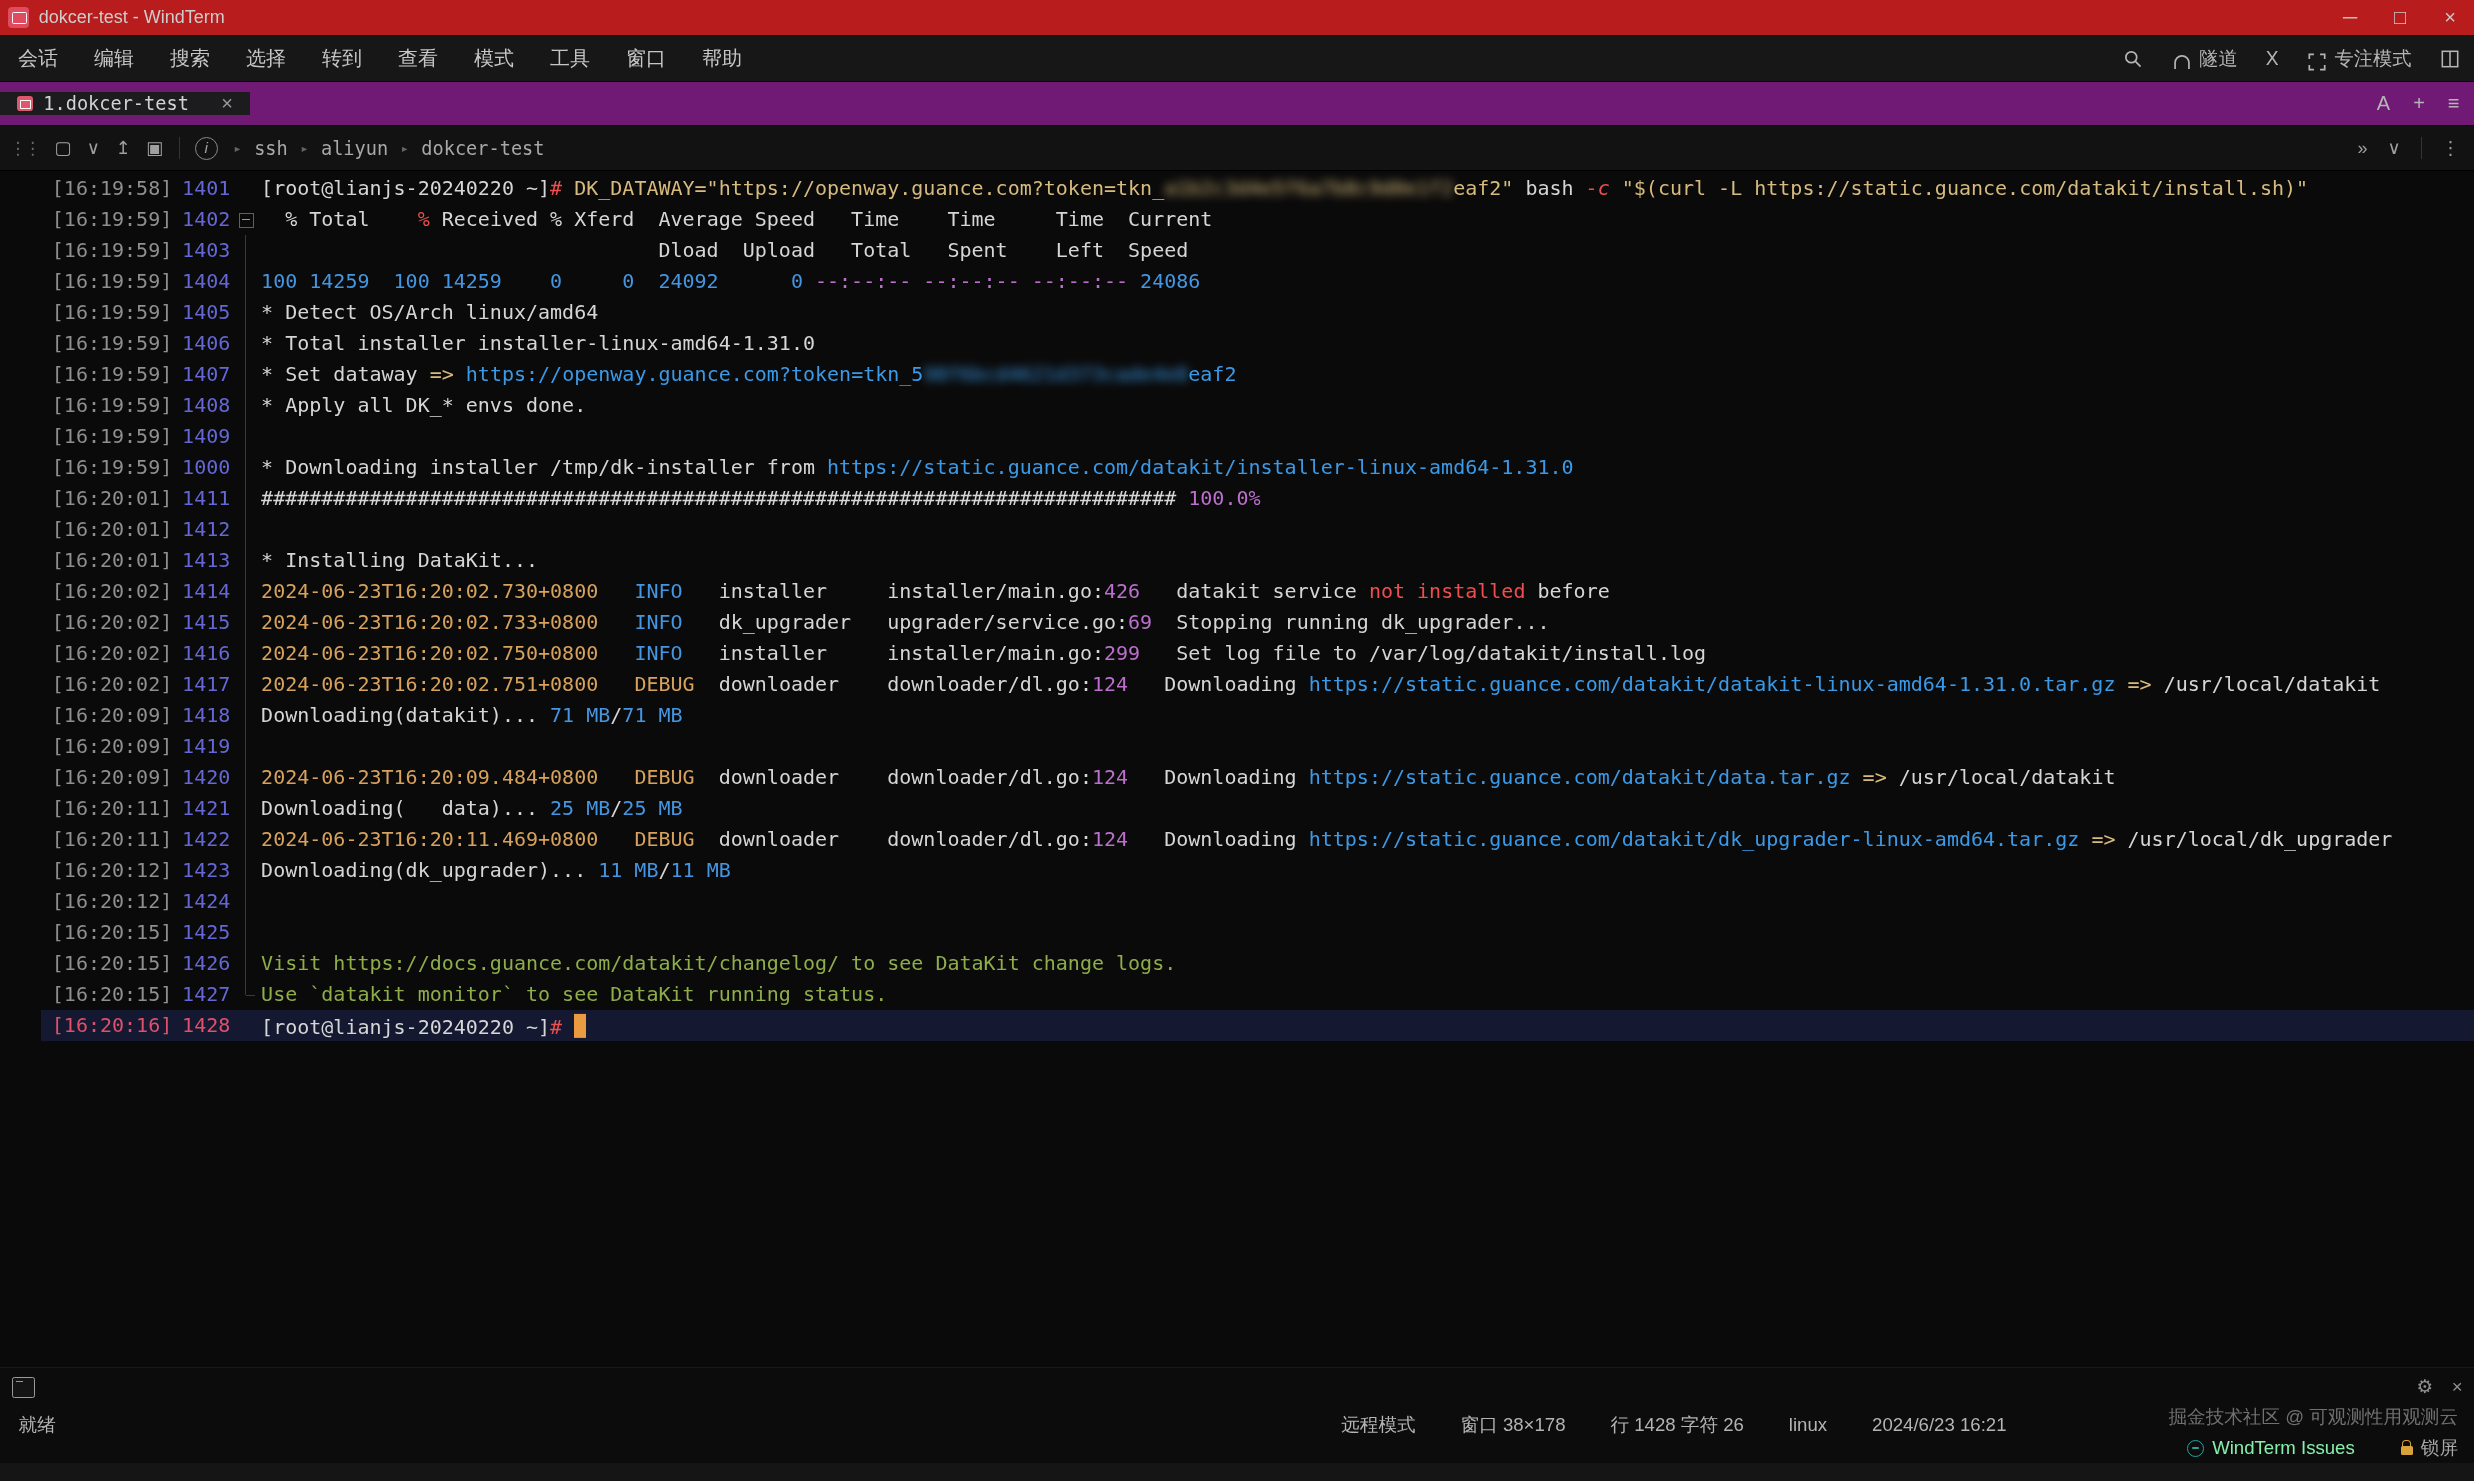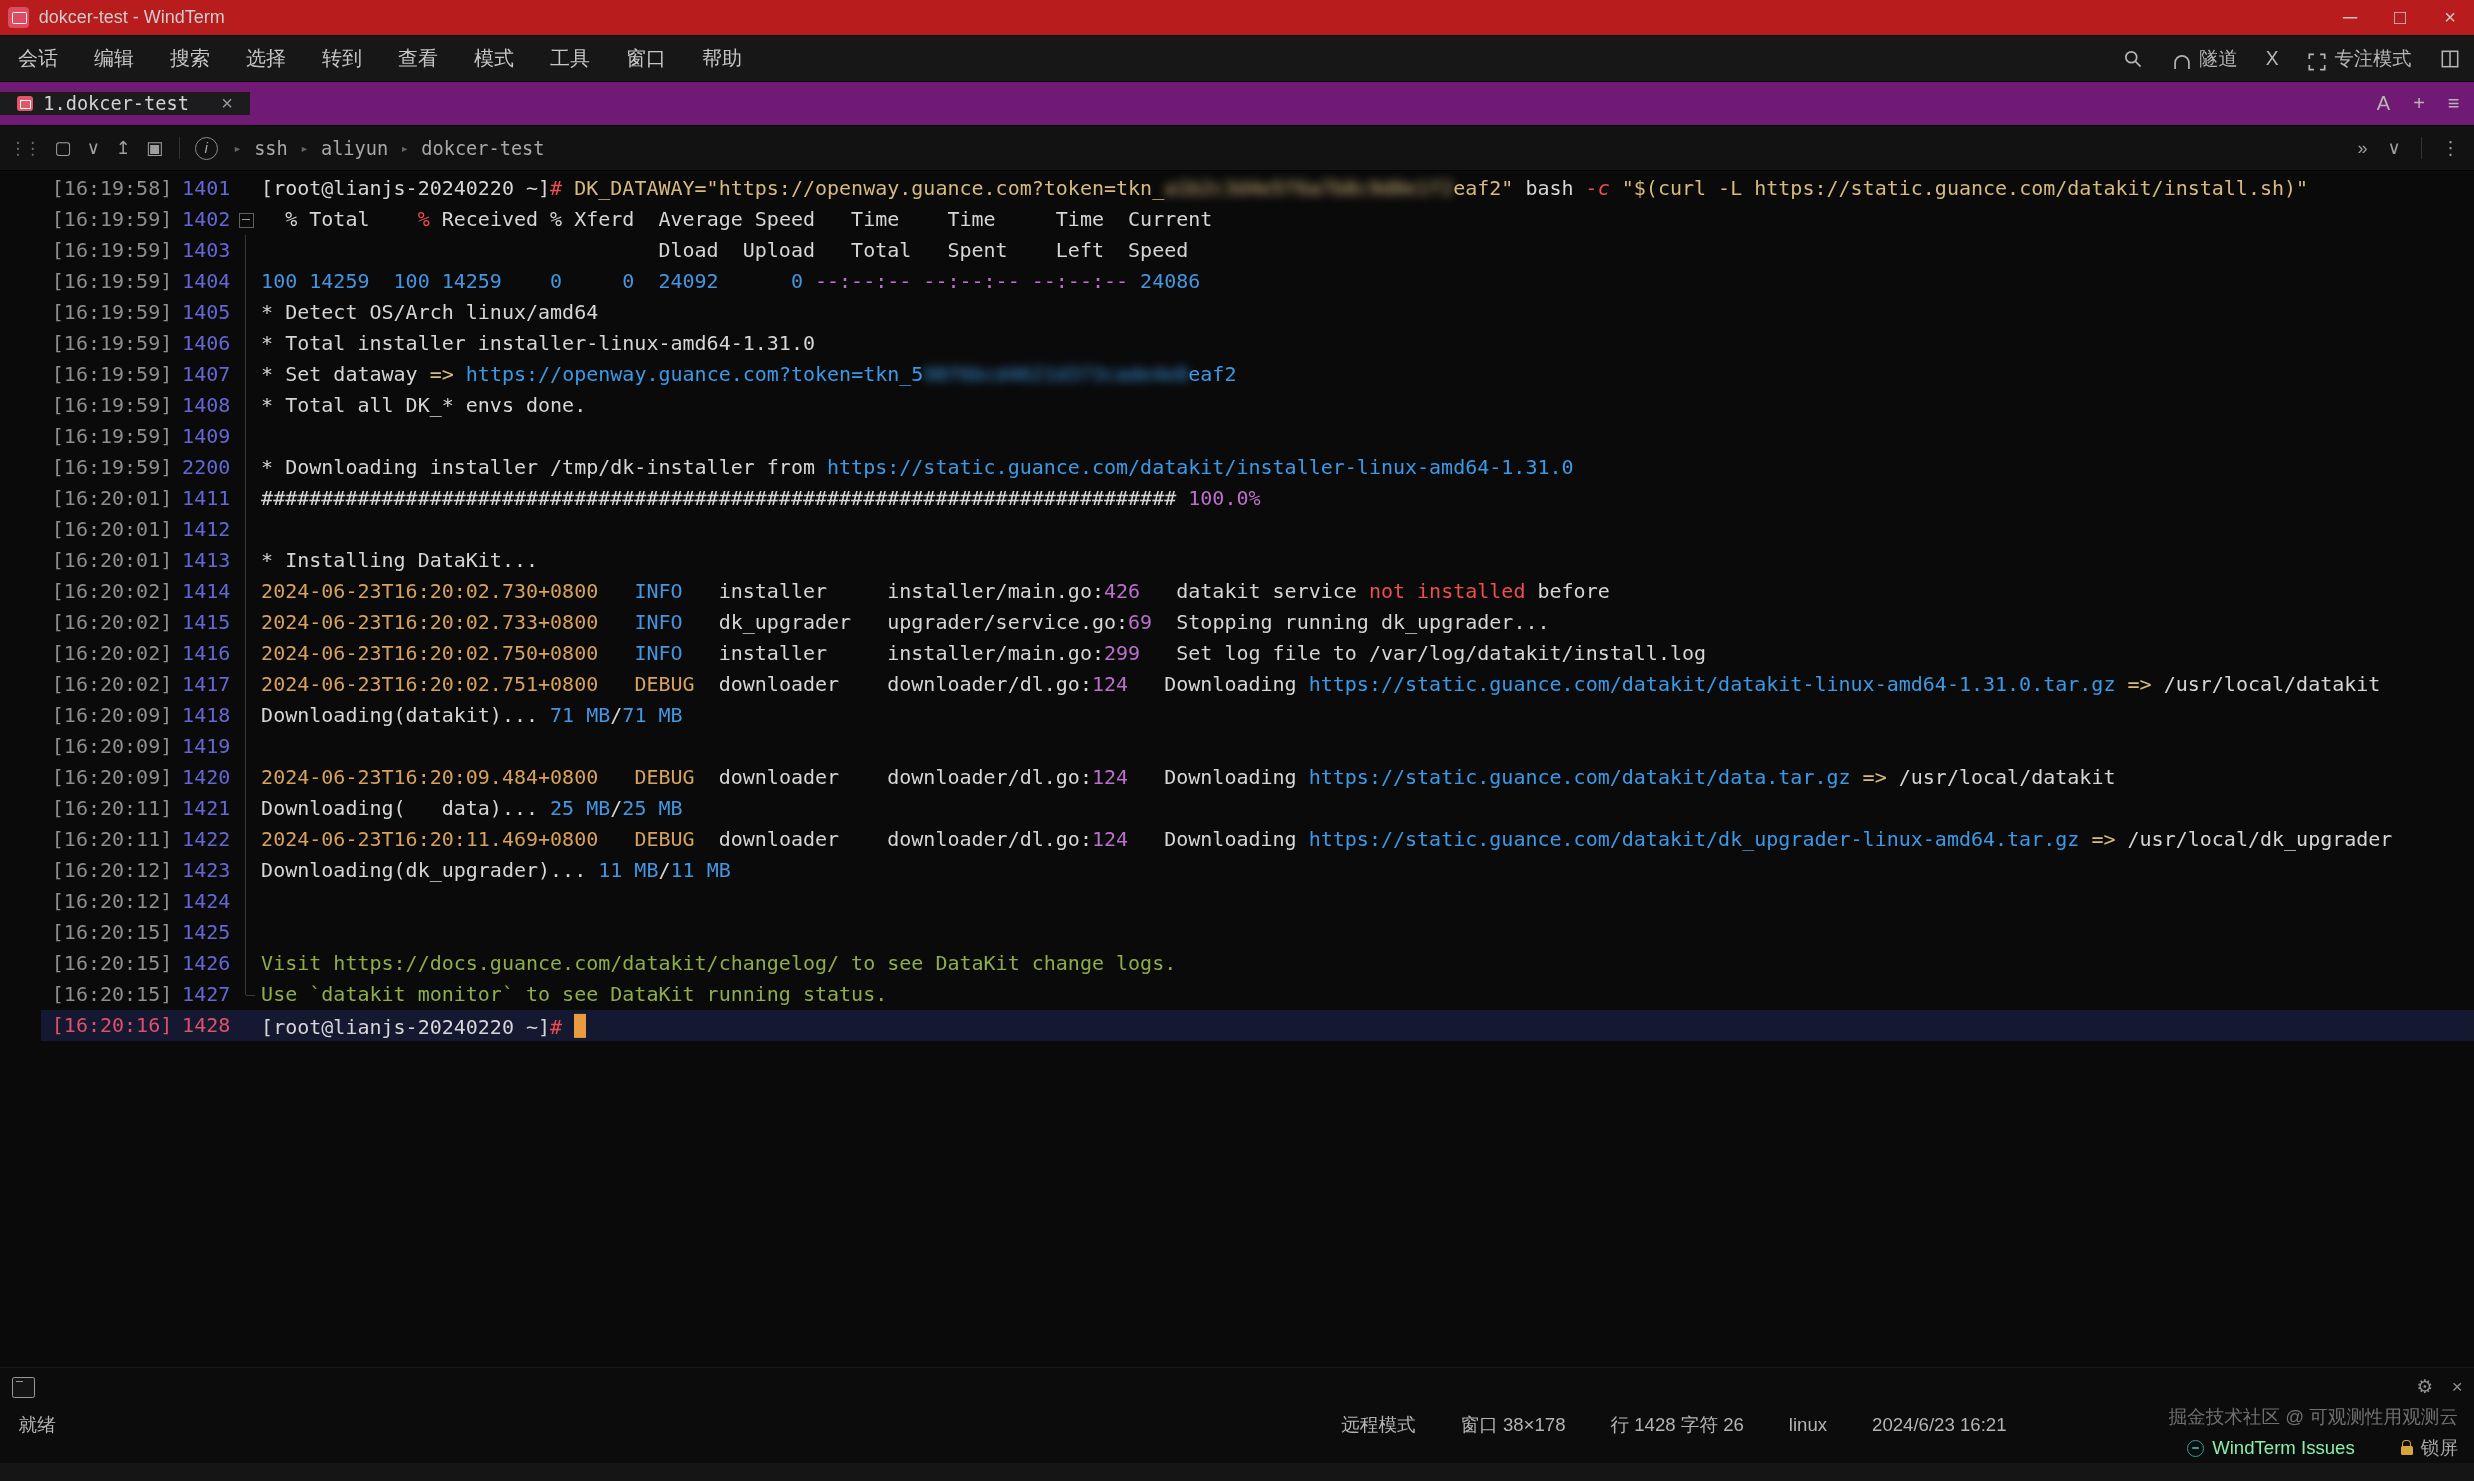--- a/index.html
+++ b/index.html
@@ -181,23 +181,23 @@
 
 <div class="terminal">
   <div>
       <div class="trow"><span class="ts">[16:19:58]</span><span class="num">1401</span><span class="fold"></span><span class="tcontent"><span class="w">[root@lianjs-20240220 ~]</span><span class="r">#</span><span class="w"> </span><span class="y">DK_DATAWAY="https://openway.guance.com?token=tkn_</span><span class="y bl">a1b2c3d4e5f6a7b8c9d0e1f2</span><span class="y">eaf2"</span><span class="w"> bash </span><span class="ri">-c</span><span class="w"> </span><span class="y">"$(curl -L https://static.guance.com/datakit/install.sh)"</span></span></div>
       <div class="trow"><span class="ts">[16:19:59]</span><span class="num">1402</span><span class="fold start"></span><span class="tcontent"><span class="w">  % Total    </span><span class="r">%</span><span class="w"> Received % Xferd  Average Speed   Time    Time     Time  Current</span></span></div>
       <div class="trow"><span class="ts">[16:19:59]</span><span class="num">1403</span><span class="fold mid"></span><span class="tcontent"><span class="w">                                 Dload  Upload   Total   Spent    Left  Speed</span></span></div>
       <div class="trow"><span class="ts">[16:19:59]</span><span class="num">1404</span><span class="fold mid"></span><span class="tcontent"><span class="b">100 14259  100 14259    0     0  24092      0 </span><span class="p">--:--:-- --:--:-- --:--:--</span><span class="b"> 24086</span></span></div>
       <div class="trow"><span class="ts">[16:19:59]</span><span class="num">1405</span><span class="fold mid"></span><span class="tcontent"><span class="w">* Detect OS/Arch linux/amd64</span></span></div>
       <div class="trow"><span class="ts">[16:19:59]</span><span class="num">1406</span><span class="fold mid"></span><span class="tcontent"><span class="w">* Total installer installer-linux-amd64-1.31.0</span></span></div>
       <div class="trow"><span class="ts">[16:19:59]</span><span class="num">1407</span><span class="fold mid"></span><span class="tcontent"><span class="w">* Set dataway </span><span class="y">=&gt;</span><span class="w"> </span><span class="u">https://openway.guance.com?token=tkn_5</span><span class="u bl">98f6bcd4621d373cade4e8</span><span class="u">eaf2</span></span></div>
-      <div class="trow"><span class="ts">[16:19:59]</span><span class="num">1408</span><span class="fold mid"></span><span class="tcontent"><span class="w">* Total all DK_* envs done.</span></span></div>
+      <div class="trow"><span class="ts">[16:19:59]</span><span class="num">1408</span><span class="fold mid"></span><span class="tcontent"><span class="w">* Apply all DK_* envs done.</span></span></div>
       <div class="trow"><span class="ts">[16:19:59]</span><span class="num">1409</span><span class="fold mid"></span><span class="tcontent"></span></div>
-      <div class="trow"><span class="ts">[16:19:59]</span><span class="num">2200</span><span class="fold mid"></span><span class="tcontent"><span class="w">* Downloading installer /tmp/dk-installer from </span><span class="u">https://static.guance.com/datakit/installer-linux-amd64-1.31.0</span></span></div>
+      <div class="trow"><span class="ts">[16:19:59]</span><span class="num">1000</span><span class="fold mid"></span><span class="tcontent"><span class="w">* Downloading installer /tmp/dk-installer from </span><span class="u">https://static.guance.com/datakit/installer-linux-amd64-1.31.0</span></span></div>
       <div class="trow"><span class="ts">[16:20:01]</span><span class="num">1411</span><span class="fold mid"></span><span class="tcontent"><span class="w">############################################################################ </span><span class="p">100.0%</span></span></div>
       <div class="trow"><span class="ts">[16:20:01]</span><span class="num">1412</span><span class="fold mid"></span><span class="tcontent"></span></div>
       <div class="trow"><span class="ts">[16:20:01]</span><span class="num">1413</span><span class="fold mid"></span><span class="tcontent"><span class="w">* Installing DataKit...</span></span></div>
       <div class="trow"><span class="ts">[16:20:02]</span><span class="num">1414</span><span class="fold mid"></span><span class="tcontent"><span class="o">2024-06-23T16:20:02.730+0800</span><span class="w">   </span><span class="b">INFO</span><span class="w">   installer     </span><span class="w">installer/main.go:</span><span class="p">426</span><span class="w">   datakit service </span><span class="r">not installed</span><span class="w"> before</span></span></div>
       <div class="trow"><span class="ts">[16:20:02]</span><span class="num">1415</span><span class="fold mid"></span><span class="tcontent"><span class="o">2024-06-23T16:20:02.733+0800</span><span class="w">   </span><span class="b">INFO</span><span class="w">   dk_upgrader   </span><span class="w">upgrader/service.go:</span><span class="p">69</span><span class="w">  Stopping running dk_upgrader...</span></span></div>
       <div class="trow"><span class="ts">[16:20:02]</span><span class="num">1416</span><span class="fold mid"></span><span class="tcontent"><span class="o">2024-06-23T16:20:02.750+0800</span><span class="w">   </span><span class="b">INFO</span><span class="w">   installer     </span><span class="w">installer/main.go:</span><span class="p">299</span><span class="w">   Set log file to /var/log/datakit/install.log</span></span></div>
       <div class="trow"><span class="ts">[16:20:02]</span><span class="num">1417</span><span class="fold mid"></span><span class="tcontent"><span class="o">2024-06-23T16:20:02.751+0800</span><span class="w">   </span><span class="o">DEBUG</span><span class="w">  downloader    </span><span class="w">downloader/dl.go:</span><span class="p">124</span><span class="w">   Downloading </span><span class="u">https://static.guance.com/datakit/datakit-linux-amd64-1.31.0.tar.gz</span><span class="w"> </span><span class="y">=&gt;</span><span class="w"> /usr/local/datakit</span></span></div>
       <div class="trow"><span class="ts">[16:20:09]</span><span class="num">1418</span><span class="fold mid"></span><span class="tcontent"><span class="w">Downloading(datakit)... </span><span class="b">71 MB</span><span class="w">/</span><span class="b">71 MB</span></span></div>
       <div class="trow"><span class="ts">[16:20:09]</span><span class="num">1419</span><span class="fold mid"></span><span class="tcontent"></span></div>
       <div class="trow"><span class="ts">[16:20:09]</span><span class="num">1420</span><span class="fold mid"></span><span class="tcontent"><span class="o">2024-06-23T16:20:09.484+0800</span><span class="w">   </span><span class="o">DEBUG</span><span class="w">  downloader    </span><span class="w">downloader/dl.go:</span><span class="p">124</span><span class="w">   Downloading </span><span class="u">https://static.guance.com/datakit/data.tar.gz</span><span class="w"> </span><span class="y">=&gt;</span><span class="w"> /usr/local/datakit</span></span></div>

